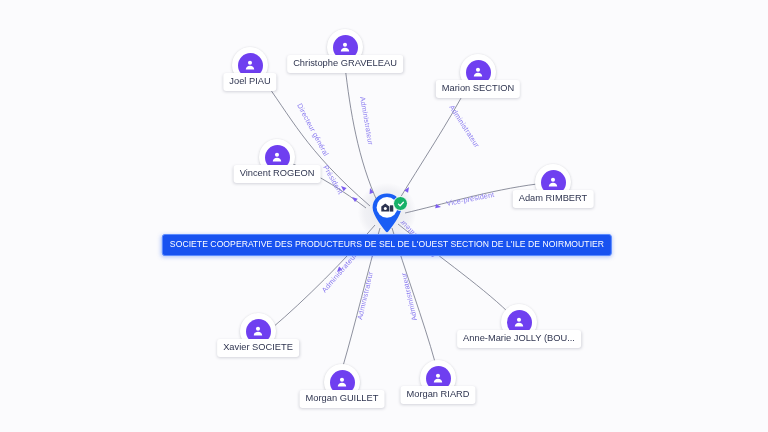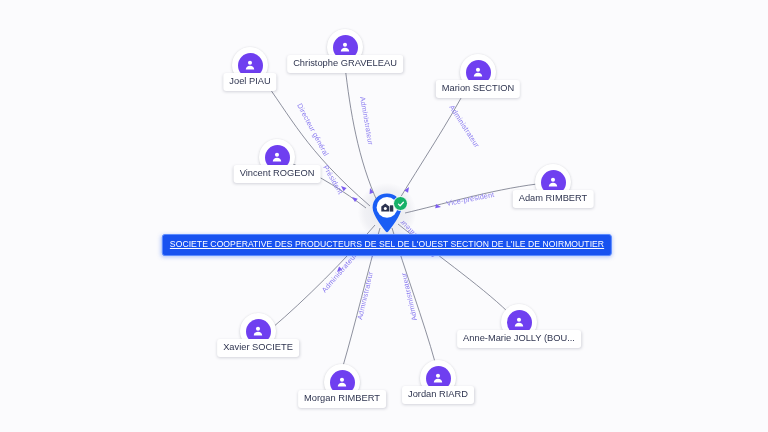--- a/index.html
+++ b/index.html
@@ -128,21 +128,20 @@
     white-space: nowrap;
     background: #1852f0;
     color: #ffffff;
     font-size: 8.6px;
     letter-spacing: 0.05px;
     line-height: 1;
     padding: 5px 7px 6px 7px;
     border-radius: 3px;
     border: 1.5px solid #5b8bff;
     box-shadow: 0 1px 4px rgba(24,82,240,0.35);
-    text-decoration: underline;
   }
 </style>
 </head>
 <body>
 
 <div id="canvas">
 
   <svg id="edge-layer" viewBox="0 0 768 432" width="768" height="432">
 
     <defs>
@@ -260,33 +259,33 @@
 
   <div class="person" id="n6" style="left: 342px; top: 382px;">
     <div class="ring">
       <div class="disc">
         <svg width="14" height="14" viewBox="0 0 24 24" aria-hidden="true">
           <circle cx="12" cy="8.2" r="3.5" fill="#ffffff"></circle>
           <path d="M4.8 19.5c0-3.9 3.3-6.3 7.2-6.3s7.2 2.4 7.2 6.3z" fill="#ffffff"></path>
         </svg>
       </div>
     </div>
-    <div class="plabel">Morgan RIMBERT</div>
+    <div class="plabel">Morgan GUILLET</div>
   </div>
 
   <div class="person" id="n7" style="left: 438px; top: 378px;">
     <div class="ring">
       <div class="disc">
         <svg width="14" height="14" viewBox="0 0 24 24" aria-hidden="true">
           <circle cx="12" cy="8.2" r="3.5" fill="#ffffff"></circle>
           <path d="M4.8 19.5c0-3.9 3.3-6.3 7.2-6.3s7.2 2.4 7.2 6.3z" fill="#ffffff"></path>
         </svg>
       </div>
     </div>
-    <div class="plabel">Jordan RIARD</div>
+    <div class="plabel">Morgan RIARD</div>
   </div>
 
   <div class="person" id="n8" style="left: 519px; top: 322px;">
     <div class="ring">
       <div class="disc">
         <svg width="14" height="14" viewBox="0 0 24 24" aria-hidden="true">
           <circle cx="12" cy="8.2" r="3.5" fill="#ffffff"></circle>
           <path d="M4.8 19.5c0-3.9 3.3-6.3 7.2-6.3s7.2 2.4 7.2 6.3z" fill="#ffffff"></path>
         </svg>
       </div>

